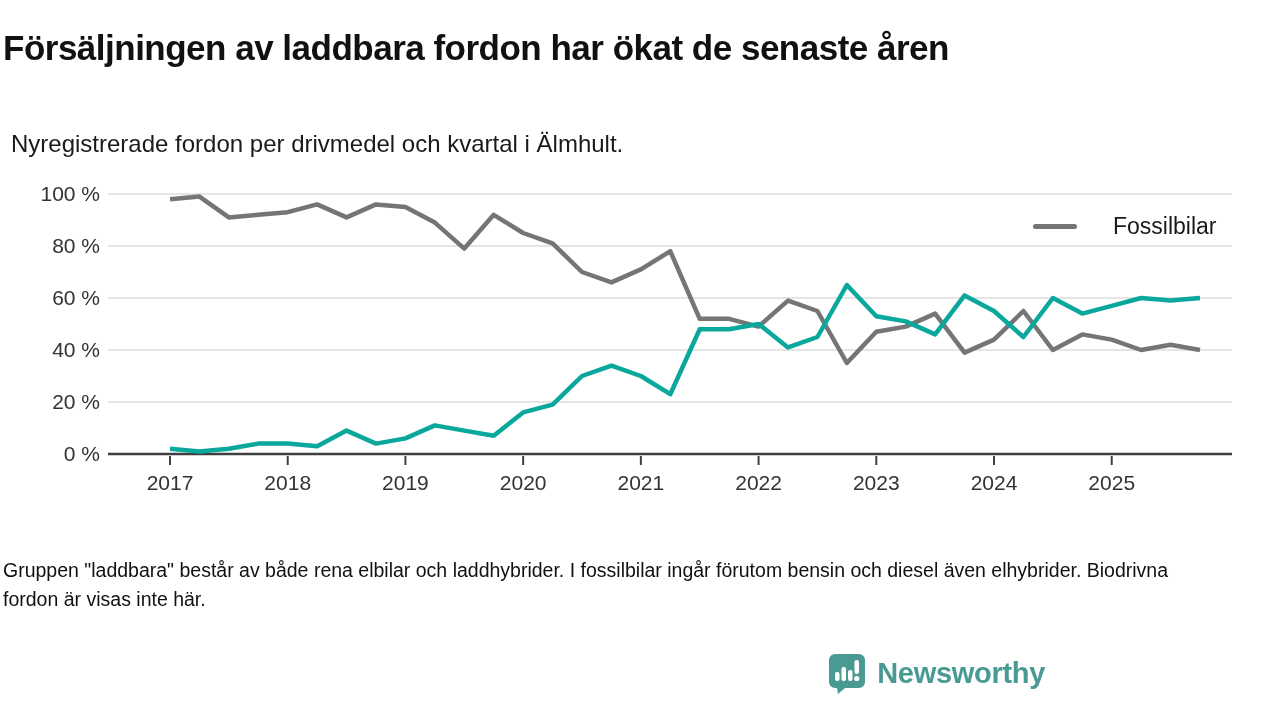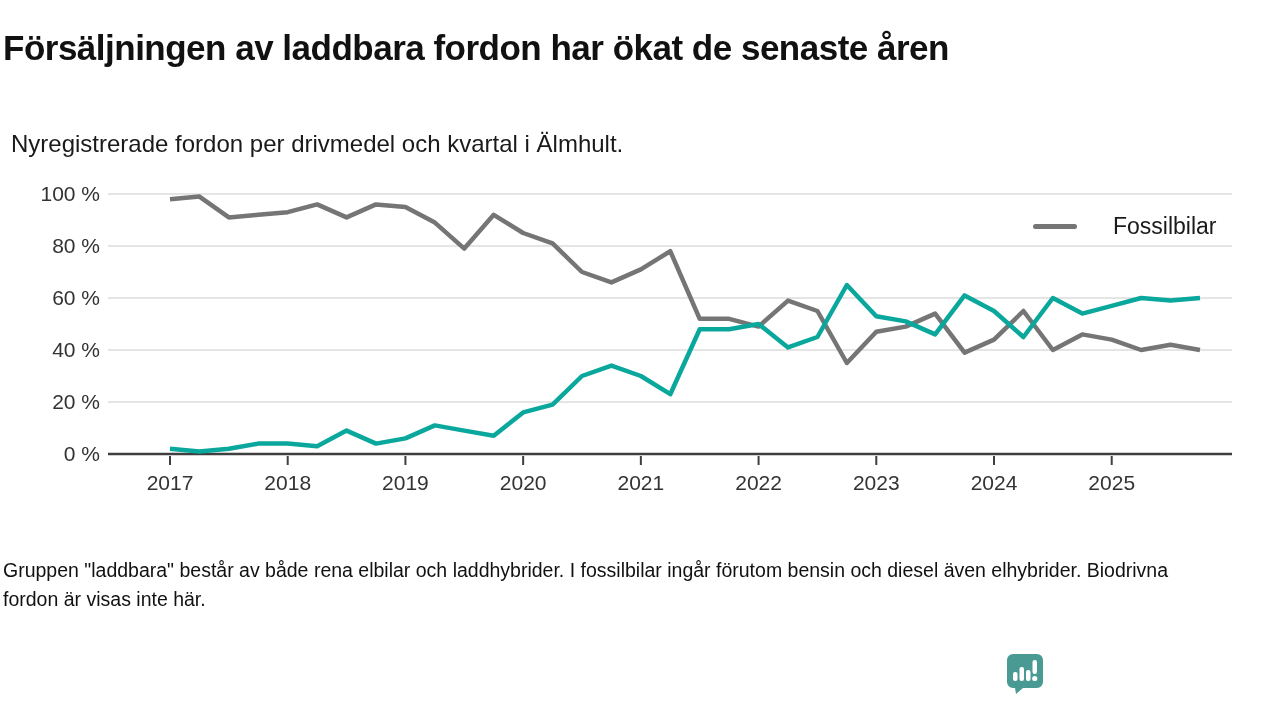--- a/index.html
+++ b/index.html
@@ -103,15 +103,16 @@
 
   <div class="logo">
     <svg width="40" height="42" viewBox="0 0 40 42" aria-hidden="true">
       <path d="M8 2 h24 a6 6 0 0 1 6 6 v22 a6 6 0 0 1 -6 6 h-14 l-7 6 -1 -6 h-2 a6 6 0 0 1 -6 -6 v-22 a6 6 0 0 1 6 -6 z" fill="#4a9a94"></path>
       <rect x="8" y="20" width="4.5" height="9" rx="2" fill="#ffffff"></rect>
       <rect x="14.5" y="15" width="4.5" height="14" rx="2" fill="#ffffff"></rect>
       <rect x="21" y="18" width="4.5" height="11" rx="2" fill="#ffffff"></rect>
       <rect x="27.5" y="8" width="4.5" height="14" rx="2.2" fill="#ffffff"></rect>
       <circle cx="29.75" cy="26.5" r="2.6" fill="#ffffff"></circle>
     </svg>
+    <span class="logo-text" style="color: rgb(74, 154, 148);">Newsworthy</span>
   </div>
 
 </div>
 
 </body></html>

